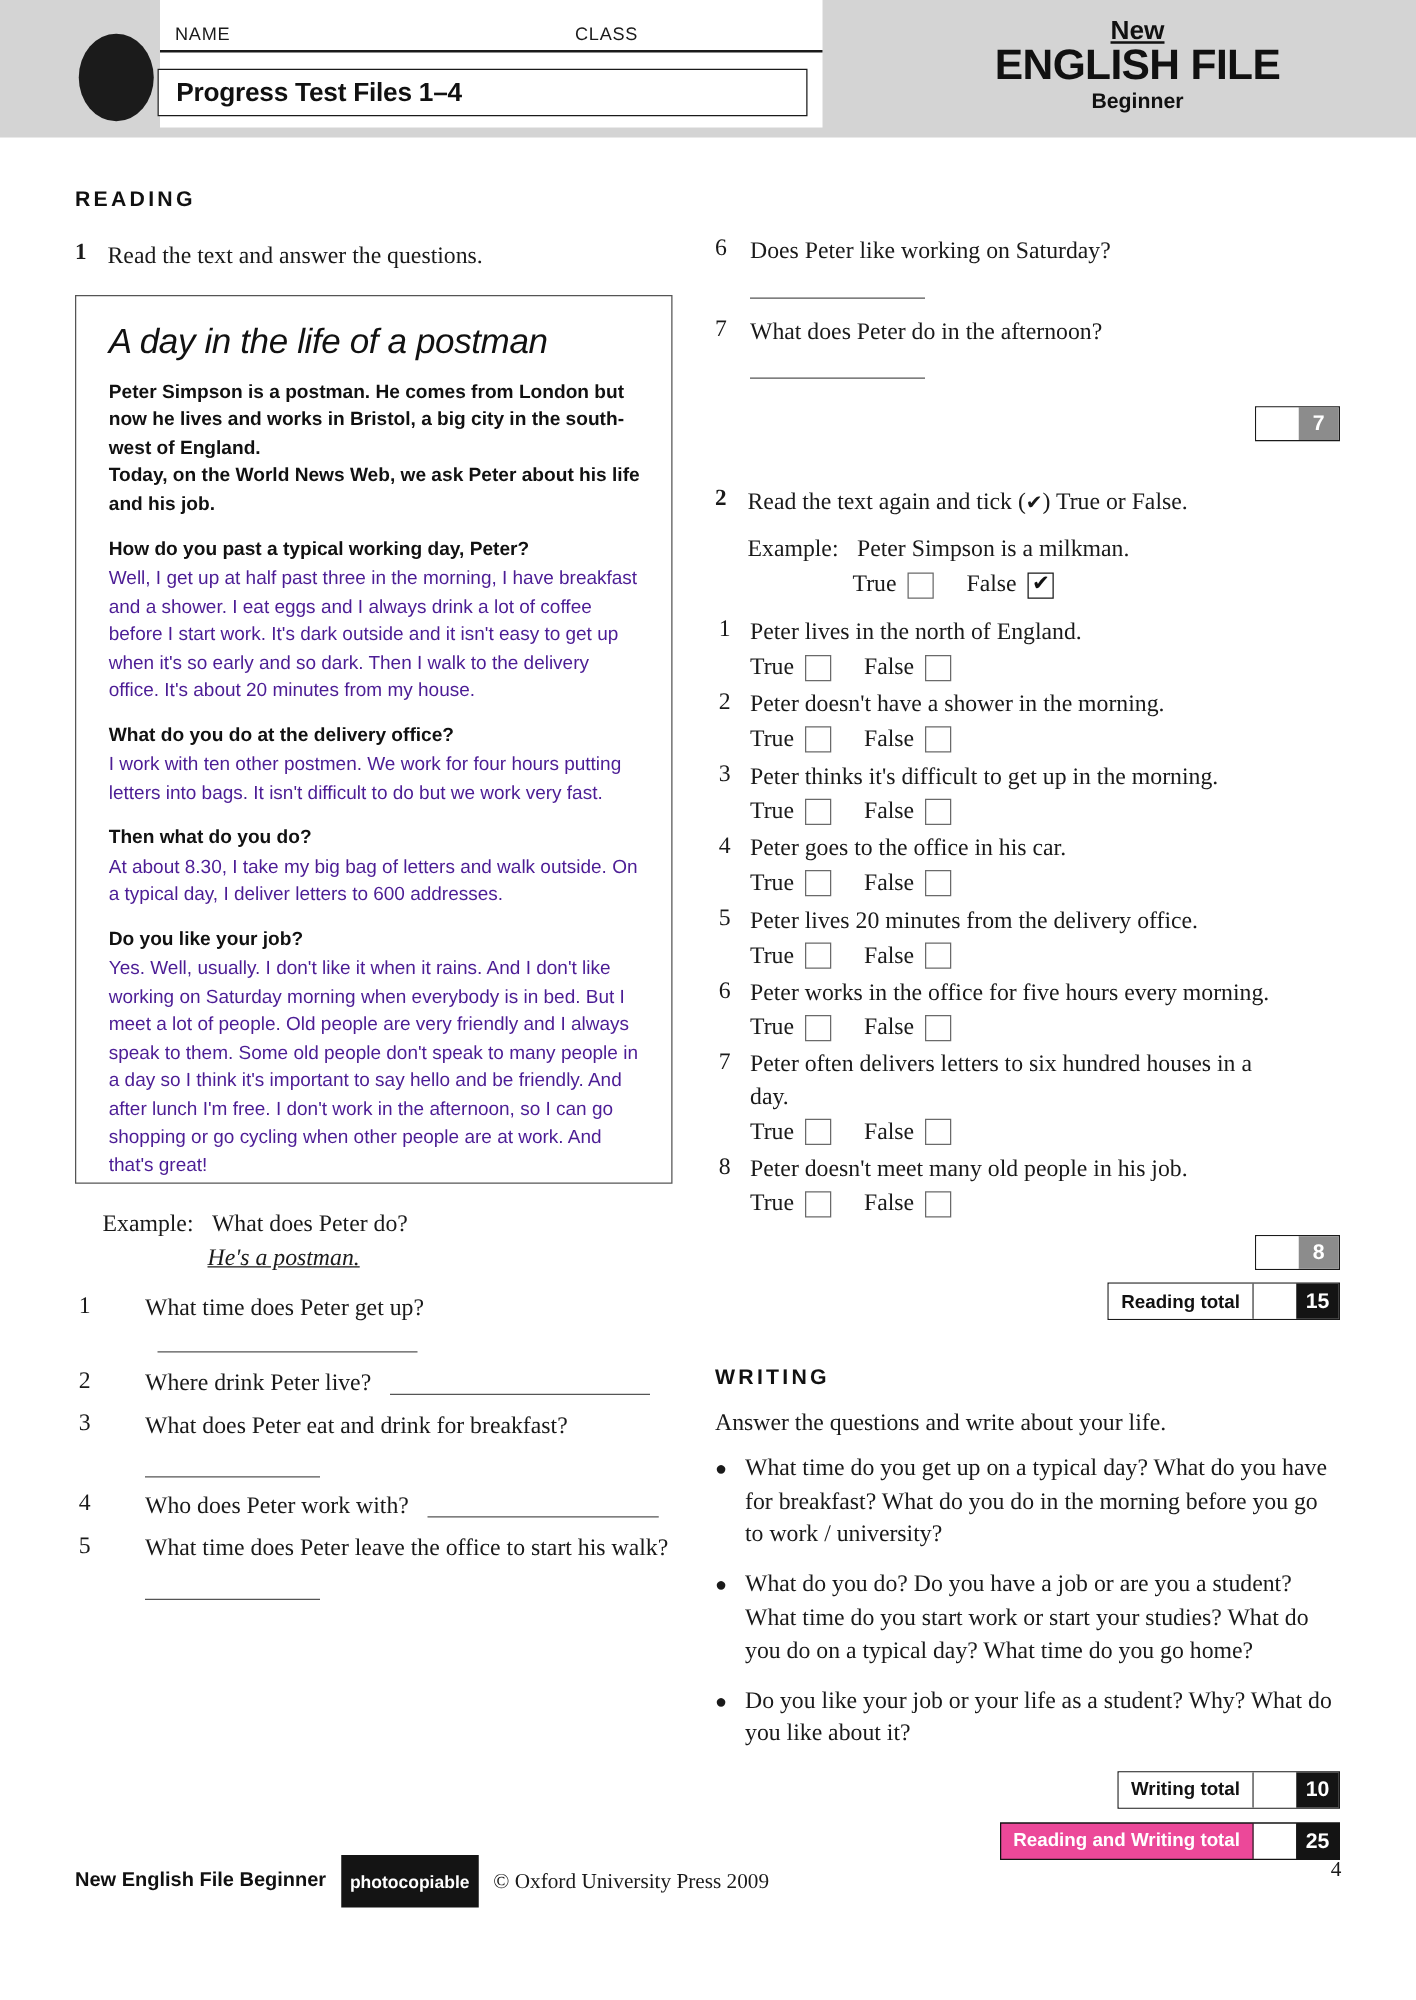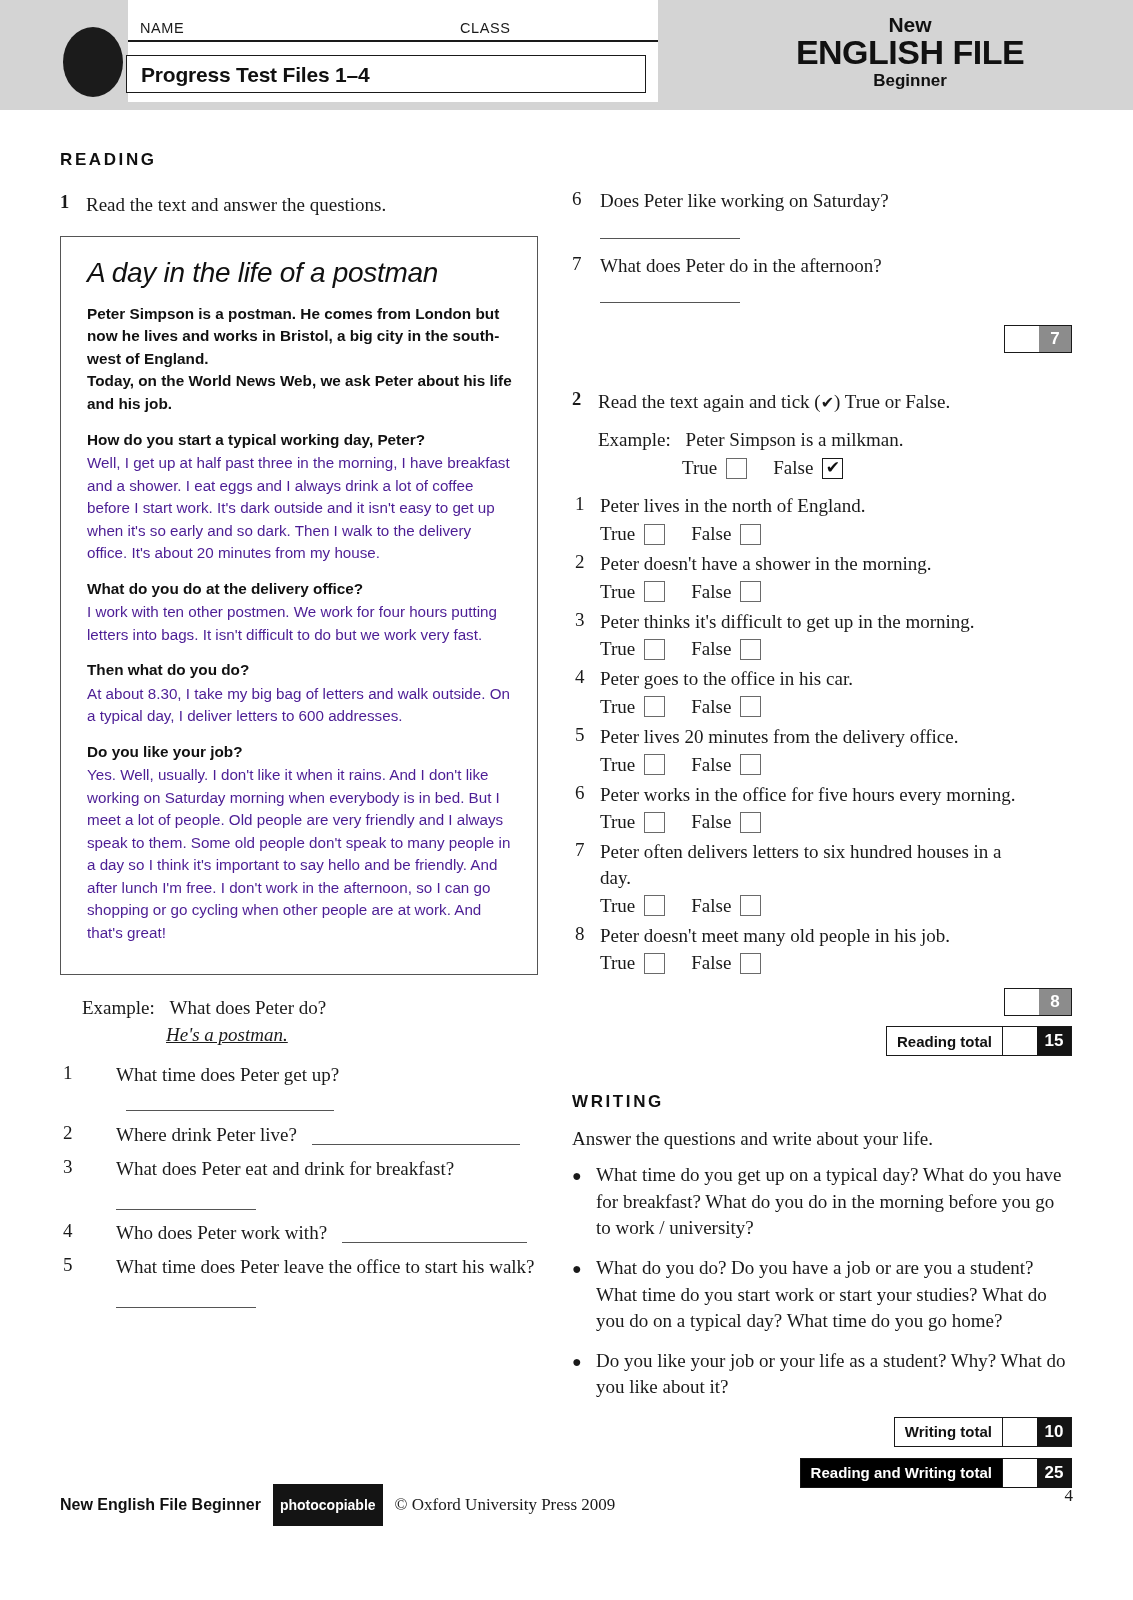--- a/index.html
+++ b/index.html
@@ -68,21 +68,21 @@
     background: #1b1b1b;
   }
   .brand {
     position: absolute;
     left: 760px; top: 14px;
     width: 300px;
     text-align: center;
     font-family: "Liberation Sans", sans-serif;
     color: #111;
   }
-  .brand-new { font-size: 21px; font-weight: bold; line-height: 1.0; }
+  .brand-new { font-size: 21px; font-weight: bold; line-height: 1.0; text-decoration: underline; }
   .brand-main {
     font-size: 34px; font-weight: bold;
     letter-spacing: -0.5px; line-height: 1.05;
   }
   .brand-level { font-size: 17px; font-weight: bold; line-height: 1.2; }
 
   
   .section-heading {
     font-family: "Liberation Sans", sans-serif;
     font-weight: bold;
@@ -114,21 +114,21 @@
   }
   .ex-text {
     font-size: 19px;
     line-height: 1.35;
   }
 
   
   .passage-box {
     margin-top: 18px;
     border: 1.4px solid #555;
-    padding: 18px 22px 30px 26px;
+    padding: 18px 22px 2px 26px;
     width: 478px;
     background: #fff;
   }
   .passage-title {
     font-family: "Liberation Sans", sans-serif;
     font-style: italic;
     font-size: 28px;
     font-weight: 400;
     letter-spacing: -0.3px;
     color: #111;
@@ -247,21 +247,21 @@
     color: #fff;
     font-family: "Liberation Sans", sans-serif;
     font-weight: bold;
     font-size: 17px;
     display: flex;
     align-items: center;
     justify-content: center;
   }
   .score-total.inverted { background: #141414; border-color: #141414; }
   .score-total.inverted .lbl {
-    background: #000000; color: #fff; border-right: 1.4px solid #141414;
+    background: #ec4899; color: #fff; border-right: 1.4px solid #141414;
   }
 
   
   .tf-example { margin-top: 12px; padding-left: 26px; }
   .tf-example-line { font-size: 19px; line-height: 1.4; }
   .tf-choice-row {
     display: flex;
     align-items: center;
     font-size: 19px;
     margin-top: 4px;
@@ -364,21 +364,21 @@
   <div class="ex-row" style="margin-top:22px;">
     <span class="ex-num">1</span>
     <span class="ex-text">Read the text and answer the questions.</span>
   </div>
 
   <div class="passage-box">
     <div class="passage-title">A day in the life of a postman</div>
     <div class="passage-intro">Peter Simpson is a postman. He comes from London but now he lives and works in Bristol, a big city in the south-west of England.<br>Today, on the World News Web, we ask Peter about his life and his job.</div>
     <div>
       <div>
-        <div class="qa-q">How do you start a typical working day, Peter?</div>
+        <div class="qa-q">How do you past a typical working day, Peter?</div>
         <div class="qa-a">Well, I get up at half past three in the morning, I have breakfast and a shower. I eat eggs and I always drink a lot of coffee before I start work. It's dark outside and it isn't easy to get up when it's so early and so dark. Then I walk to the delivery office. It's about 20 minutes from my house.</div>
       </div>
       <div>
         <div class="qa-q">What do you do at the delivery office?</div>
         <div class="qa-a">I work with ten other postmen. We work for four hours putting letters into bags. It isn't difficult to do but we work very fast.</div>
       </div>
       <div>
         <div class="qa-q">Then what do you do?</div>
         <div class="qa-a">At about 8.30, I take my big bag of letters and walk outside. On a typical day,  I deliver letters to 600 addresses.</div>
       </div>

